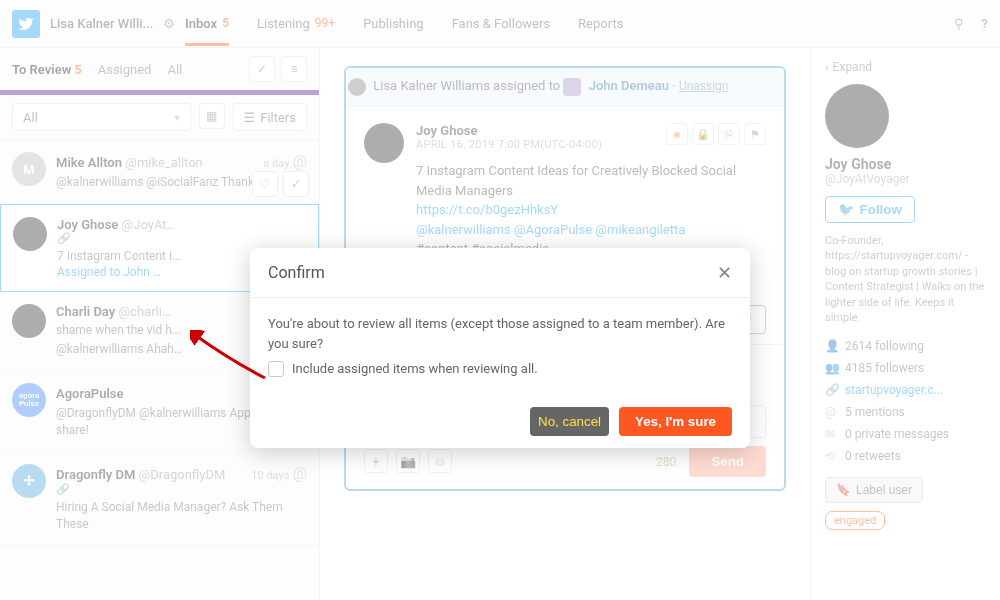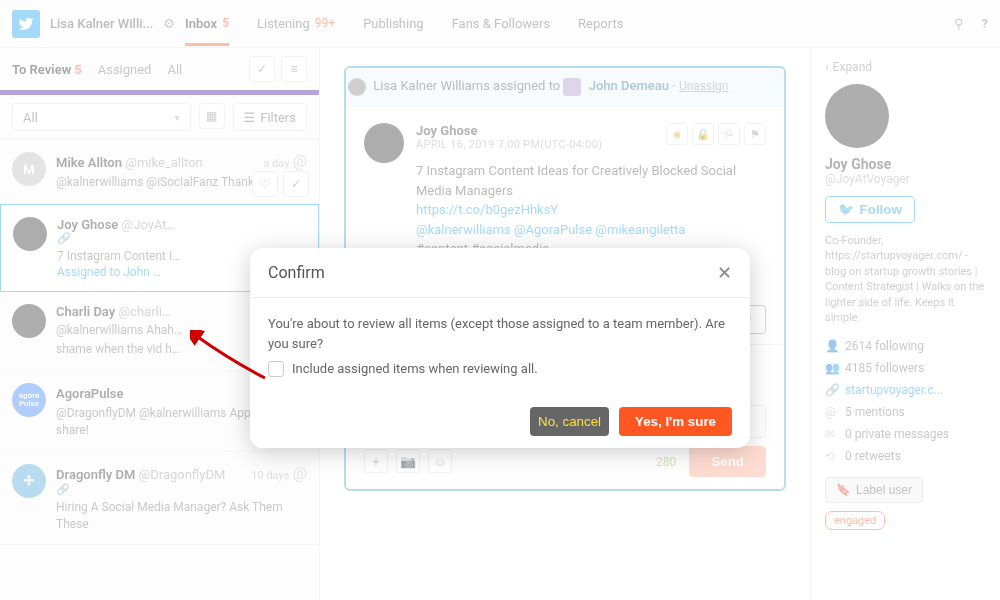--- a/index.html
+++ b/index.html
@@ -83,21 +83,21 @@
 .profile-name { font-weight: 700; color: #444; font-size: 14px; }
 .profile-handle { color: #aaa; margin-bottom: 10px; }
 .follow-btn { border: 1px solid #1da1f2; color: #1da1f2; background: #fff; padding: 5px 12px; border-radius: 4px; cursor: pointer; display: inline-flex; align-items: center; gap: 5px; margin-bottom: 10px; font-weight: 600; }
 .bio { color: #888; font-size: 11px; line-height: 1.4; margin-bottom: 10px; }
 .stat { display: flex; align-items: center; gap: 6px; color: #777; padding: 4px 0; font-size: 12px; }
 .stat .ico { color: #bbb; width: 14px; }
 .stat.link { color: #1da1f2; }
 .label-btn { border: 1px solid #ccc; color: #666; padding: 5px 10px; border-radius: 4px; cursor: pointer; display: inline-flex; align-items: center; gap: 5px; margin-top: 10px; font-size: 12px; }
 .tag-engaged { border: 1px solid #ff5722; color: #ff5722; padding: 2px 8px; border-radius: 7px; display: inline-block; margin-top: 8px; font-size: 11px; }
 .overlay { position: absolute; inset: 0; background: rgba(255,255,255,0.6); display: flex; align-items: flex-start; justify-content: center; padding-top: 248px; }
-.modal { width: 500px; background: #fff; border-radius: 13px; box-shadow: 0 4px 24px rgba(0,0,0,0.2); }
+.modal { width: 500px; background: #fff; border-radius: 8px; box-shadow: 0 4px 24px rgba(0,0,0,0.2); }
 .modal-head { display: flex; justify-content: space-between; align-items: center; padding: 14px 18px; border-bottom: 1px solid #eee; }
 .modal-title { font-size: 16px; color: #555; }
 .modal-close { font-size: 18px; color: #888; cursor: pointer; }
 .modal-body { padding: 16px 18px; color: #666; font-size: 13px; line-height: 1.5; }
 .modal-check-row { display: flex; align-items: center; gap: 8px; margin-top: 6px; }
 .modal-checkbox { width: 16px; height: 16px; border: 1px solid #ccc; border-radius: 3px; background: #fff; }
 .modal-foot { display: flex; justify-content: flex-end; gap: 10px; padding: 12px 18px; }
 .btn-cancel { background: #666; color: #fde047; border: none; padding: 7px 8px; border-radius: 4px; cursor: pointer; }
 .btn-confirm { background: #ff5722; color: #fff; border: none; padding: 7px 16px; border-radius: 4px; cursor: pointer; font-weight: 600; }
 .arrow { position: absolute; top: 330px; left: 190px; width: 80px; height: 50px; pointer-events: none; }
@@ -188,22 +188,22 @@
         <div class="assigned-pill">Assigned to John …</div>
       </div>
     </div>
 
     <div class="stream-item">
       <div class="avatar round-img"></div>
       <div class="item-body">
         <div class="item-head">
           <div><span class="name">Charli Day</span> <span class="handle">@charli…</span></div>
         </div>
+        <div class="item-text">shame when the vid h…</div>
         <div class="item-text">@kalnerwilliams Ahah…</div>
-        <div class="item-text">shame when the vid h…</div>
         <div class="item-actions">
             <div class="iconbtn" style="background:#e74c3c;color:#fff;border-color:#e74c3c">♥</div>
             <div class="iconbtn">✓</div>
           </div>
       </div>
     </div>
 
     <div class="stream-item">
       <div class="avatar orange">agora<br>Pulse</div>
       <div class="item-body">

